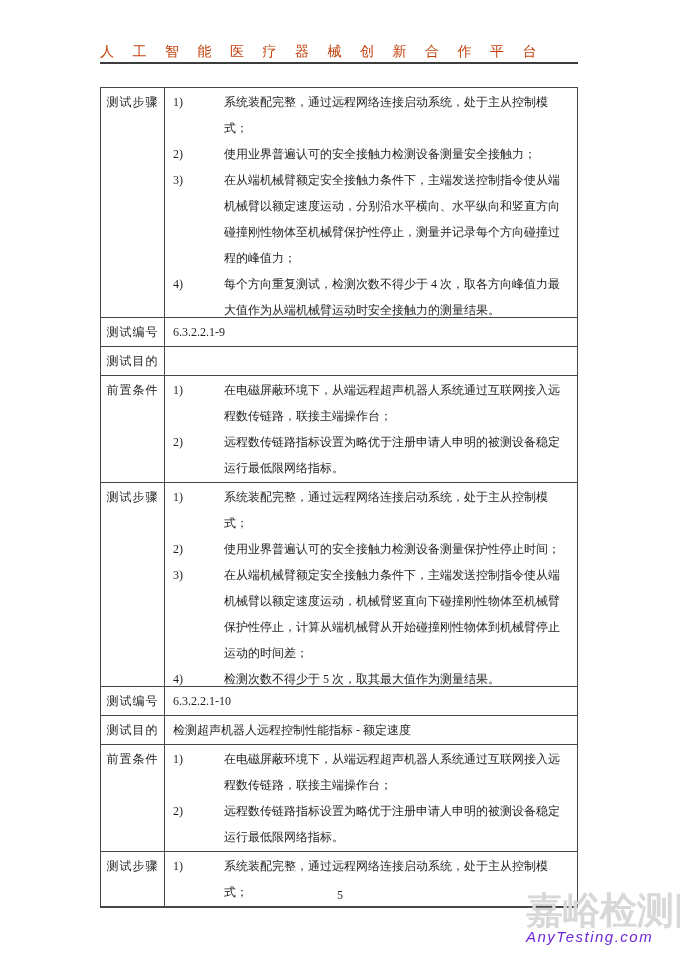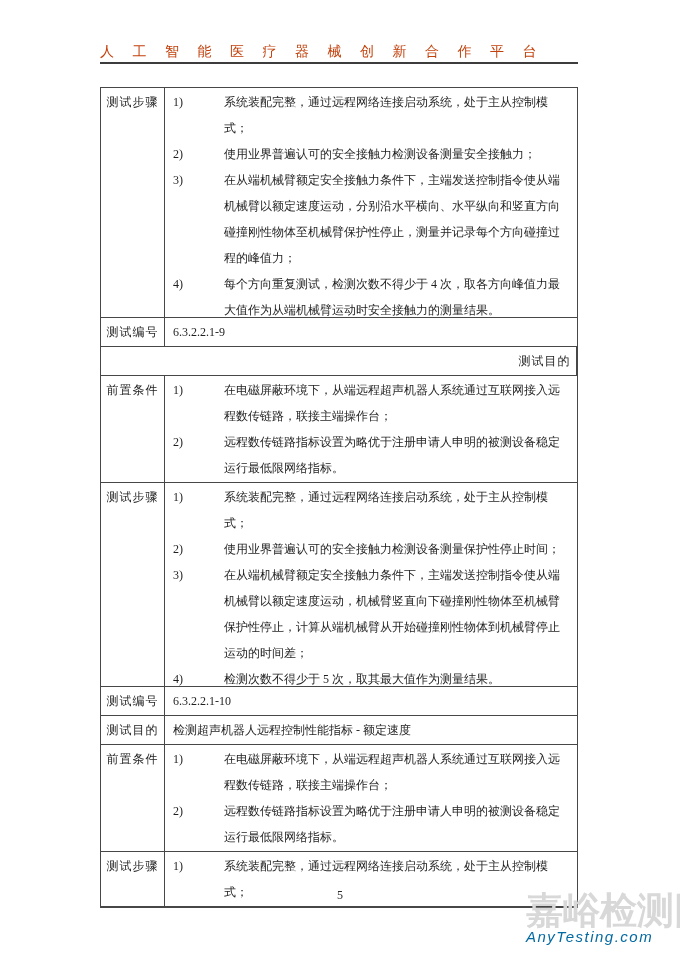--- a/index.html
+++ b/index.html
@@ -23,21 +23,21 @@
     position:absolute; left:100px; top:62px; width:478px; height:2px;
     background:#3c3c3c;
   }
 
   
   .t {
     position:absolute; left:100px; width:478px;
     border:1px solid #474747; border-bottom-width:2px;
     box-sizing:border-box; background:#fff;
   }
-  .t-row { display:flex; border-bottom:1px solid #474747;justify-content:flex-end; }
+  .t-row { display:flex; border-bottom:1px solid #474747; }
   .t-row:last-child { border-bottom:none; }
   .label-cell {
     width:64px; flex:none; box-sizing:border-box;
     padding:1px 3px; text-align:center;
     border-right:1px solid #474747;
     font-size:12px; line-height:26px; letter-spacing:1px;
   }
   .content-cell {
     flex:1; min-width:0; box-sizing:border-box;
     padding:1px 8px; font-size:12px; line-height:26px;
@@ -190,16 +190,16 @@
           <span class="item-text">系统装配完整，通过远程网络连接启动系统，处于主从控制模式；</span>
         </div>
       </div>
     </div>
   </div>
 
   <div class="page-number">5</div>
 
   <div class="watermark">
     <div class="wm-title" style="color: rgb(216, 216, 216);">嘉峪检测网</div>
-    <div class="wm-subtitle" style="color: #0369a1;">AnyTesting.com</div>
+    <div class="wm-subtitle" style="color: #6d28d9;">AnyTesting.com</div>
   </div>
 
 </div>
 
 </body></html>

